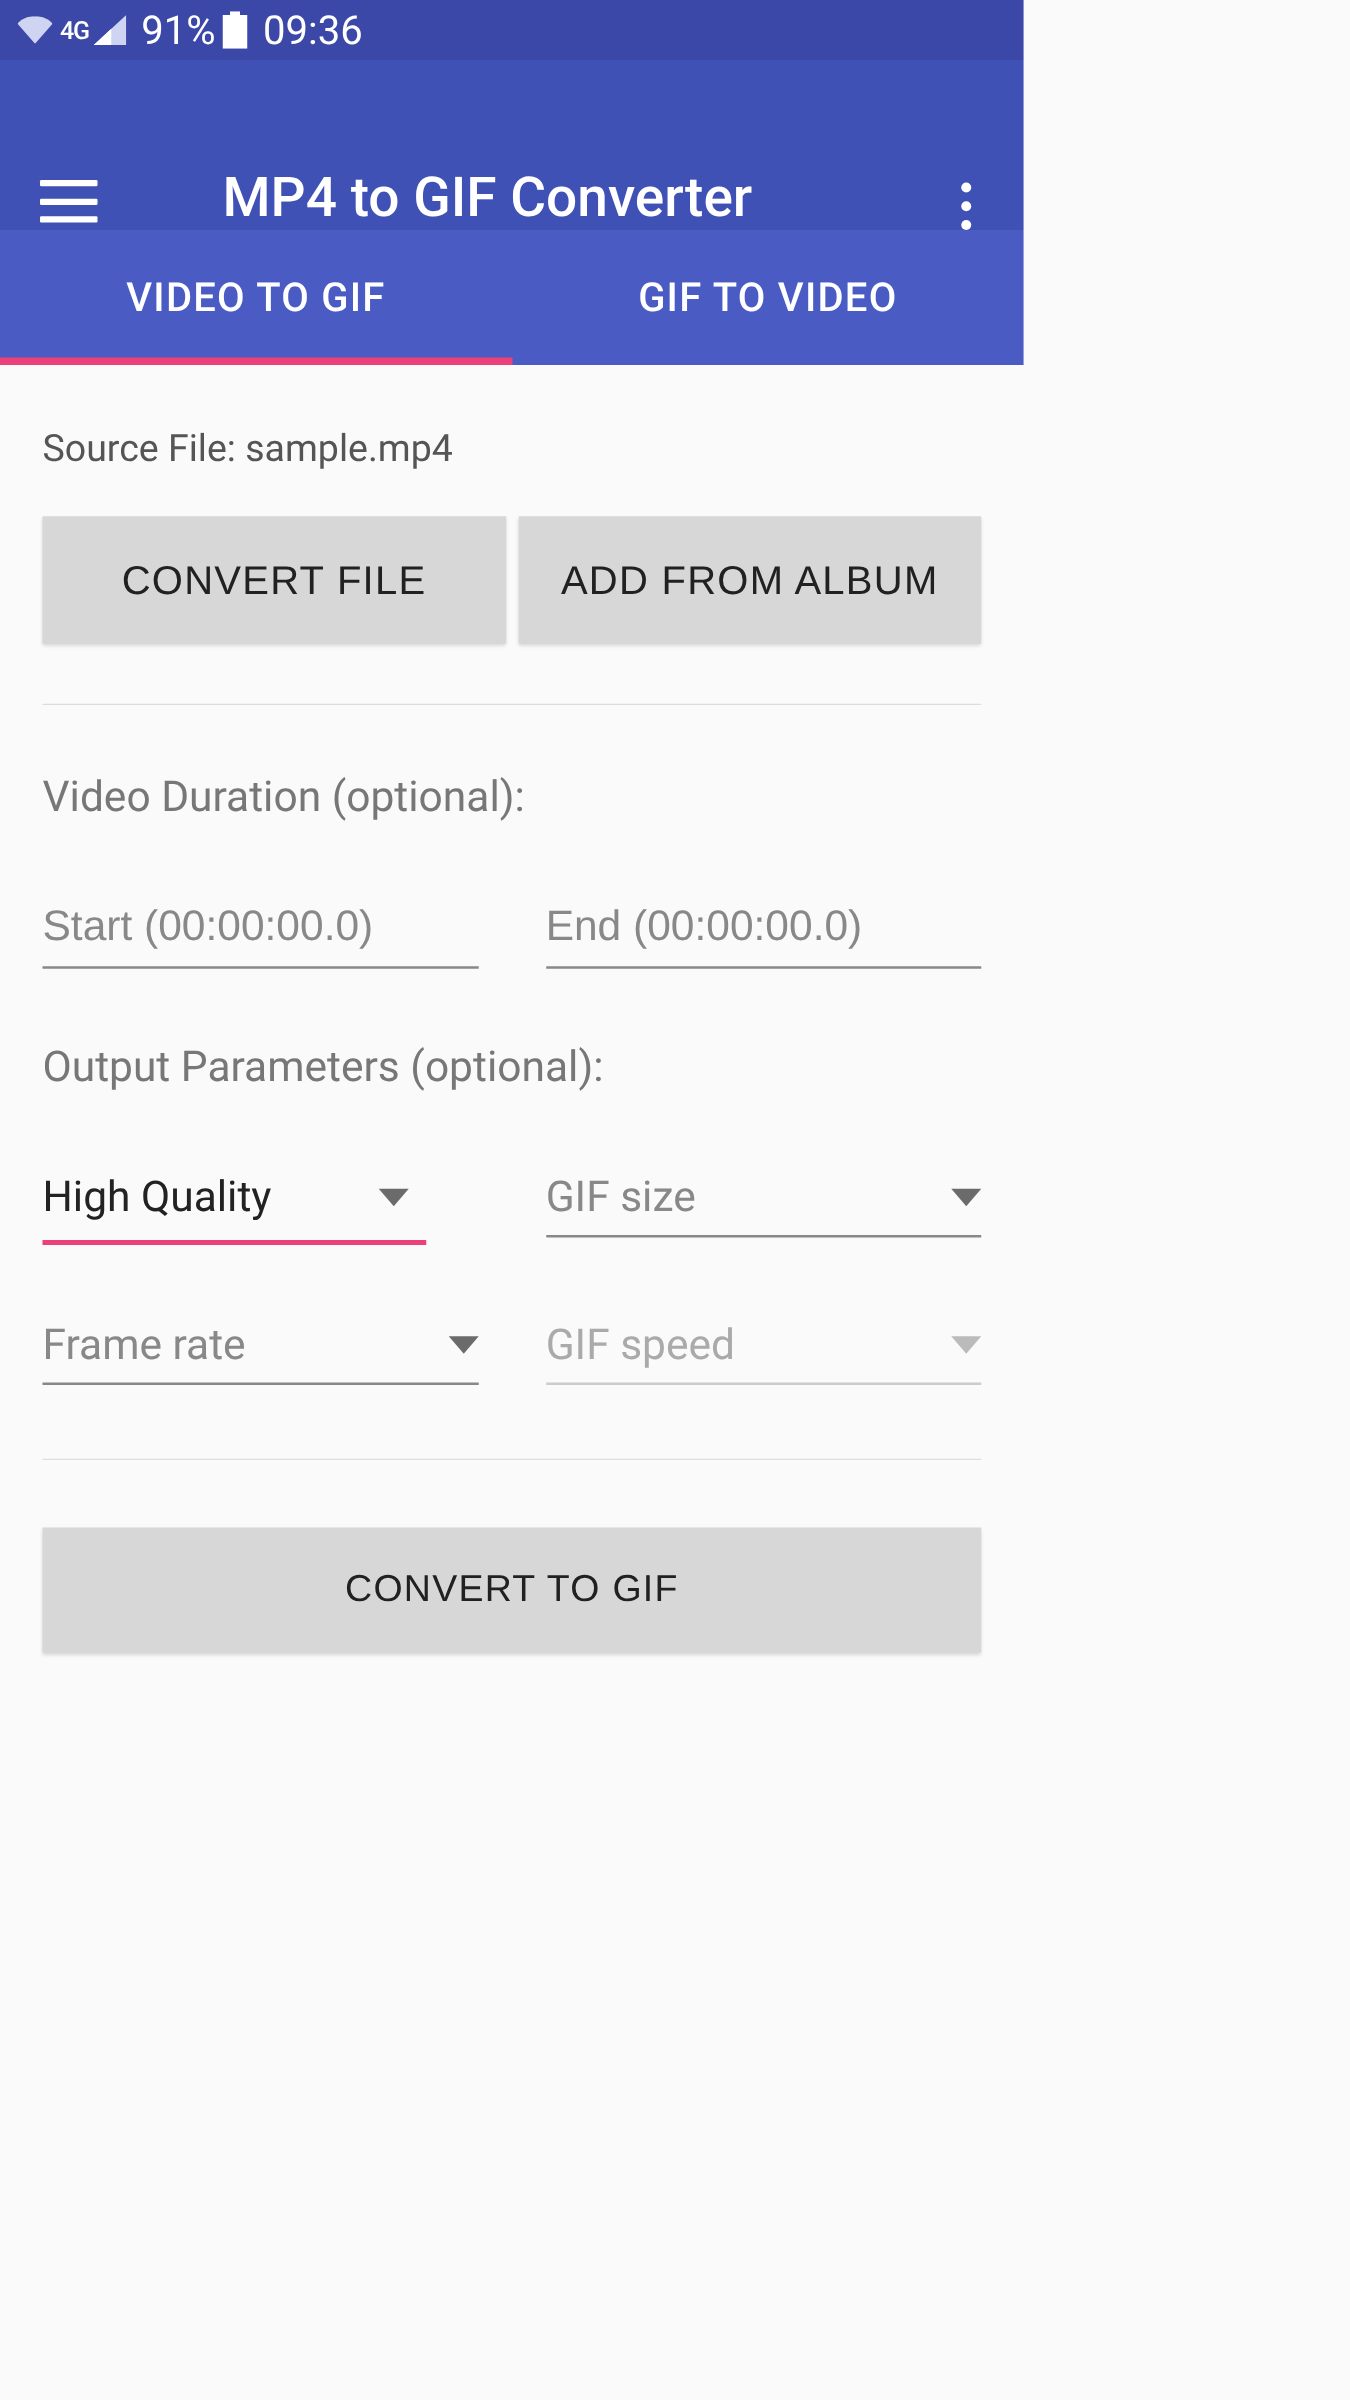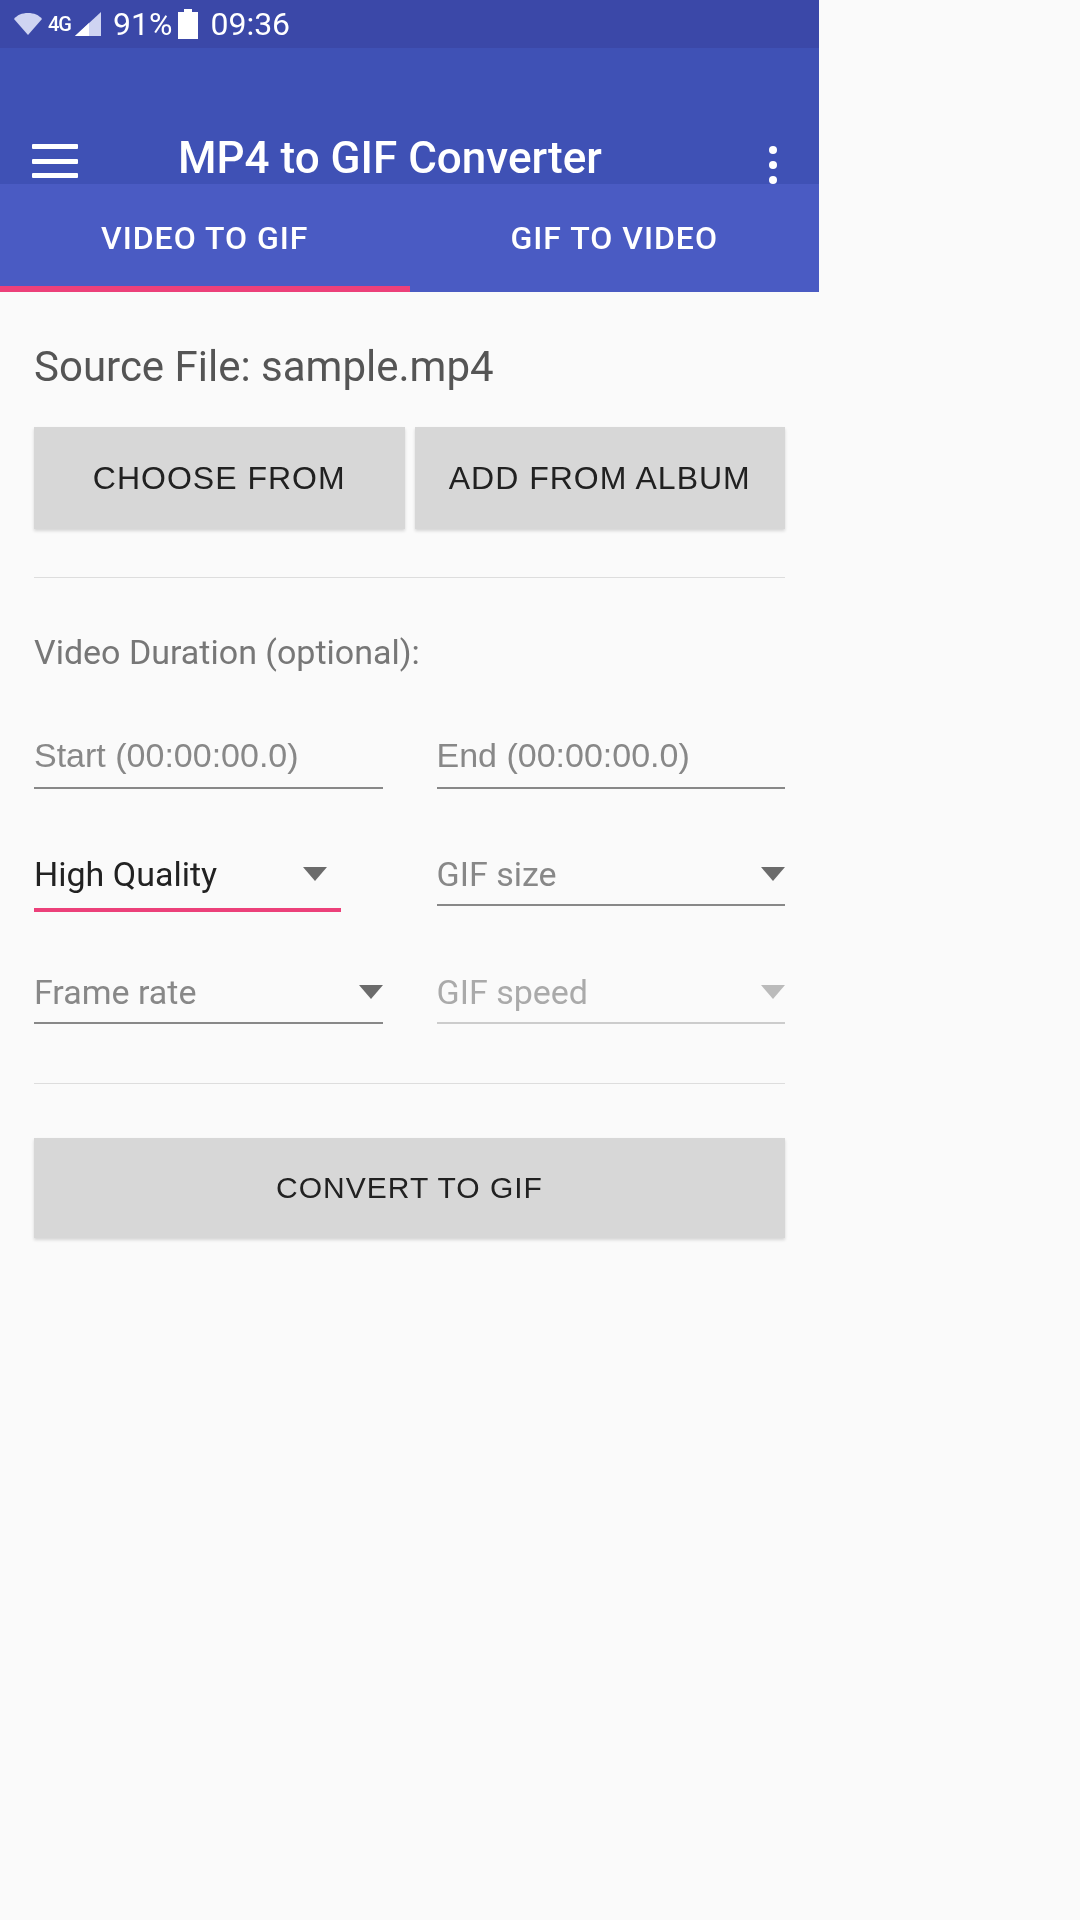--- a/index.html
+++ b/index.html
@@ -67,21 +67,21 @@
     font-weight: 500;
     letter-spacing: 1px;
   }
   .tab-indicator {
     position:absolute; bottom:0; left:0; width:50%; height:6px; background:#ec407a;
   }
   .content {
     padding: 30px 34px 0 34px;
   }
   .source-line {
-    font-size: 42px;
+    font-size: 30px;
     color: #555;
     margin: 20px 0 36px 0;
   }
   .file-buttons { display:flex; gap:10px; margin-bottom: 48px; }
   .btn {
     flex:1;
     background:#d7d7d7;
     color:#212121;
     font-size:32px;
     font-weight:500;
@@ -196,37 +196,38 @@
   <div class="tab-indicator"></div>
 </div>
 
 <div class="content">
 
   <div class="source-line">
     <span>Source File: </span><span>sample.mp4</span>
   </div>
 
   <div class="file-buttons">
-    <button class="btn">CHOOSE FROM</button>
+    <button class="btn">CONVERT FILE</button>
     <button class="btn">ADD FROM ALBUM</button>
   </div>
 
   <div class="divider"></div>
 
   <div class="section-label">Video Duration (optional):</div>
 
   <div class="two-col">
     <div class="field">
       <input class="text-input" placeholder="Start (00:00:00.0)" style="">
     </div>
     <div class="field">
       <input class="text-input" placeholder="End (00:00:00.0)" style="">
     </div>
   </div>
 
+  <div class="section-label">Output Parameters (optional):</div>
 
   <div class="two-col param-row1">
     <div class="field">
       <div class="dropdown active">
         <span class="dd-label">High Quality</span>
         <span class="caret"></span>
       </div>
     </div>
     <div class="field">
       <div class="dropdown placeholder">

